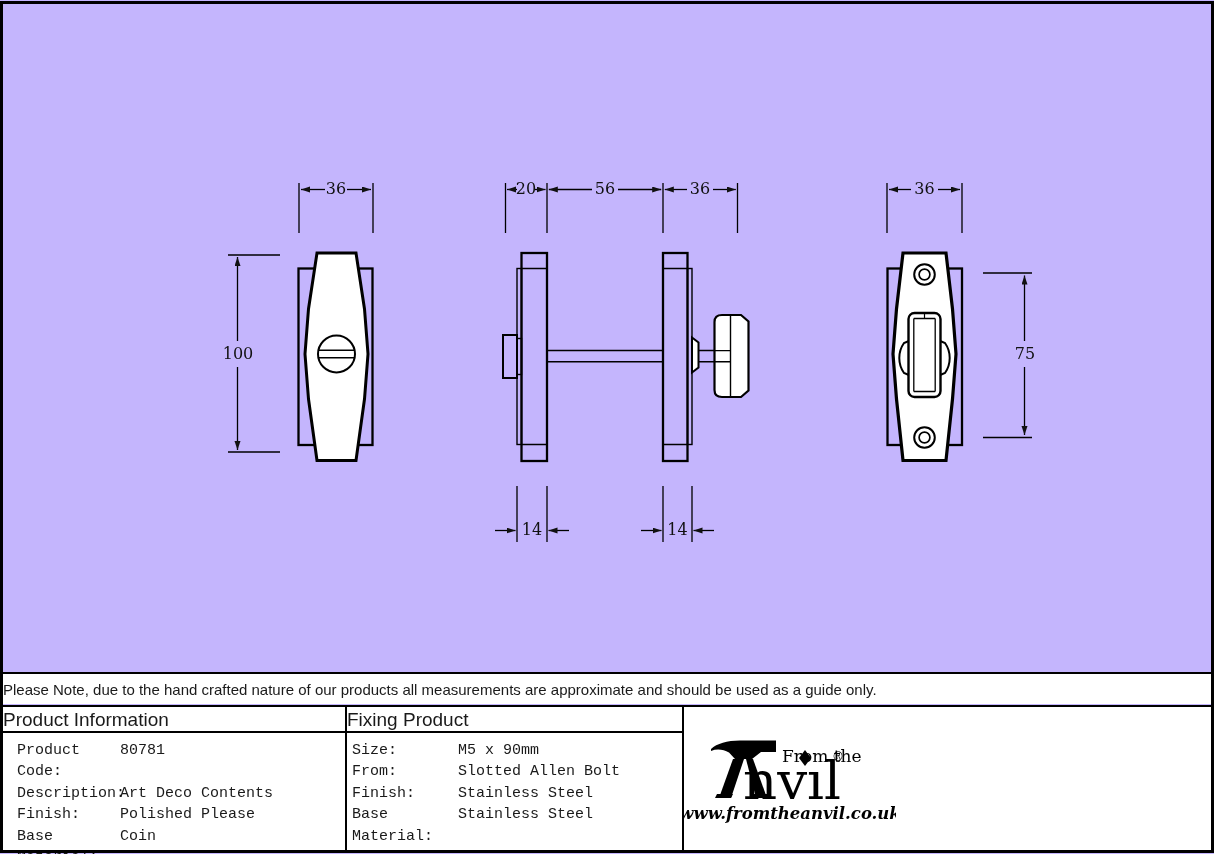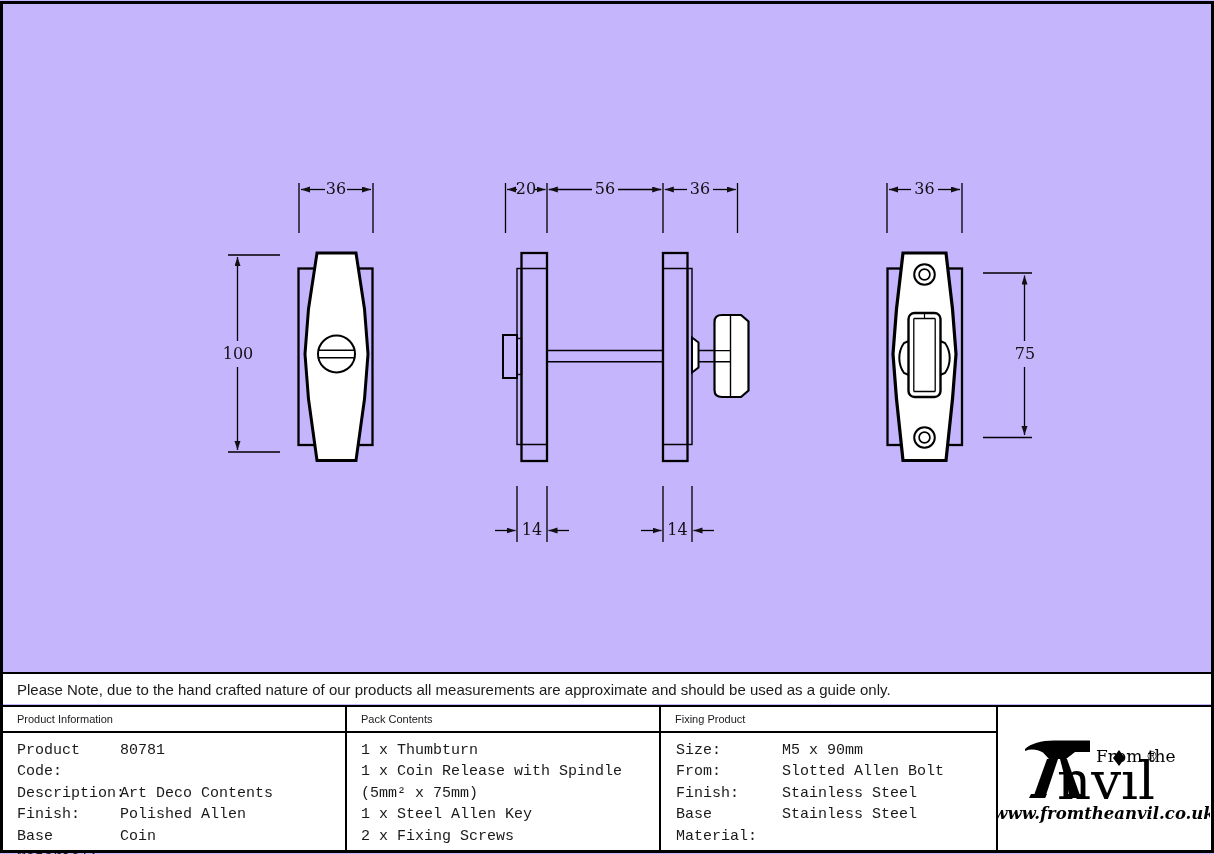--- a/index.html
+++ b/index.html
@@ -6,37 +6,37 @@
   .page{
     position:relative;width:1214px;height:854px;background:#c4b5fd;
     font-family:"Liberation Sans",sans-serif;color:#1a1a1a;overflow:hidden;
     margin:0 auto;
   }
   .frame{position:absolute;left:0;top:1px;right:0;bottom:1px;border:3px solid #000;pointer-events:none;}
   .drawing{position:absolute;left:0;top:0;width:1214px;height:672px;}
   .drawing text{font-family:"DejaVu Serif","Liberation Serif",serif;font-size:16px;fill:#111;}
   .note-row{
     position:absolute;left:3px;right:3px;top:672px;height:30px;
-    border-top:2.5px solid #000;line-height:31px;font-size:15px;padding-left:14px;
+    border-top:2.5px solid #000;line-height:31px;font-size:15px;
     background:#fff;white-space:nowrap;
   }
   .info-table{
     position:absolute;left:3px;right:3px;top:705px;bottom:3px;
     border-top:2.5px solid #000;display:flex;background:#fff;
   }
   .col{position:relative;}
   .col1{width:342px;border-right:2.5px solid #000;}
   .col2{width:312px;border-right:2.5px solid #000;}
   .col3{width:335px;border-right:2.5px solid #000;}
   .col4{flex:1;}
-  .hdr{height:24px;border-bottom:2.5px solid #000;line-height:25px;font-size:11px;padding-left:14px;}
+  .hdr{height:24px;border-bottom:2.5px solid #000;line-height:25px;font-size:19px;}
   .cbody{padding:7px 0 0 14px;font-size:15px;line-height:21.4px;font-family:Liberation Mono, monospace;}
   .kv{display:flex;}
   .kv .k{width:103px;flex:none;}
-  .col3 .cbody{padding-left:15px;}
+  .col3 .cbody{padding-left:5px;}
   .col3 .kv .k{width:106px;}
   .logo-box{position:relative;}
   .logo-box svg{position:absolute;left:0;top:0;}
   .logo-serif{font-family:"DejaVu Serif","Liberation Serif",serif;fill:#000;}
   .logo-script{font-family:"DejaVu Serif","Liberation Serif",serif;font-style:italic;font-weight:bold;fill:#000;}
 </style>
 </head>
 <body>
 
 <div class="page">
@@ -157,38 +157,29 @@
         <div class="kv">
           <span class="k">Product Code:</span>
           <span class="v">80781</span>
         </div>
         <div class="kv">
           <span class="k">Description:</span>
           <span class="v">Art Deco Contents</span>
         </div>
         <div class="kv">
           <span class="k">Finish:</span>
-          <span class="v">Polished Allen</span>
+          <span class="v">Polished Please</span>
         </div>
         <div class="kv">
           <span class="k">Base Material:</span>
           <span class="v">Coin</span>
         </div>
       </div>
     </div>
 
-    <div class="col col2">
-      <div class="hdr">Pack Contents</div>
-      <div class="cbody">
-        <div>1 x Thumbturn</div>
-        <div>1 x Coin Release with Spindle (5mm² x 75mm)</div>
-        <div>1 x Steel Allen Key</div>
-        <div>2 x Fixing Screws</div>
-      </div>
-    </div>
 
     <div class="col col3">
       <div class="hdr">Fixing Product</div>
       <div class="cbody">
         <div class="kv">
           <span class="k">Size:</span>
           <span class="v">M5 x 90mm</span>
         </div>
         <div class="kv">
           <span class="k">From:</span>

